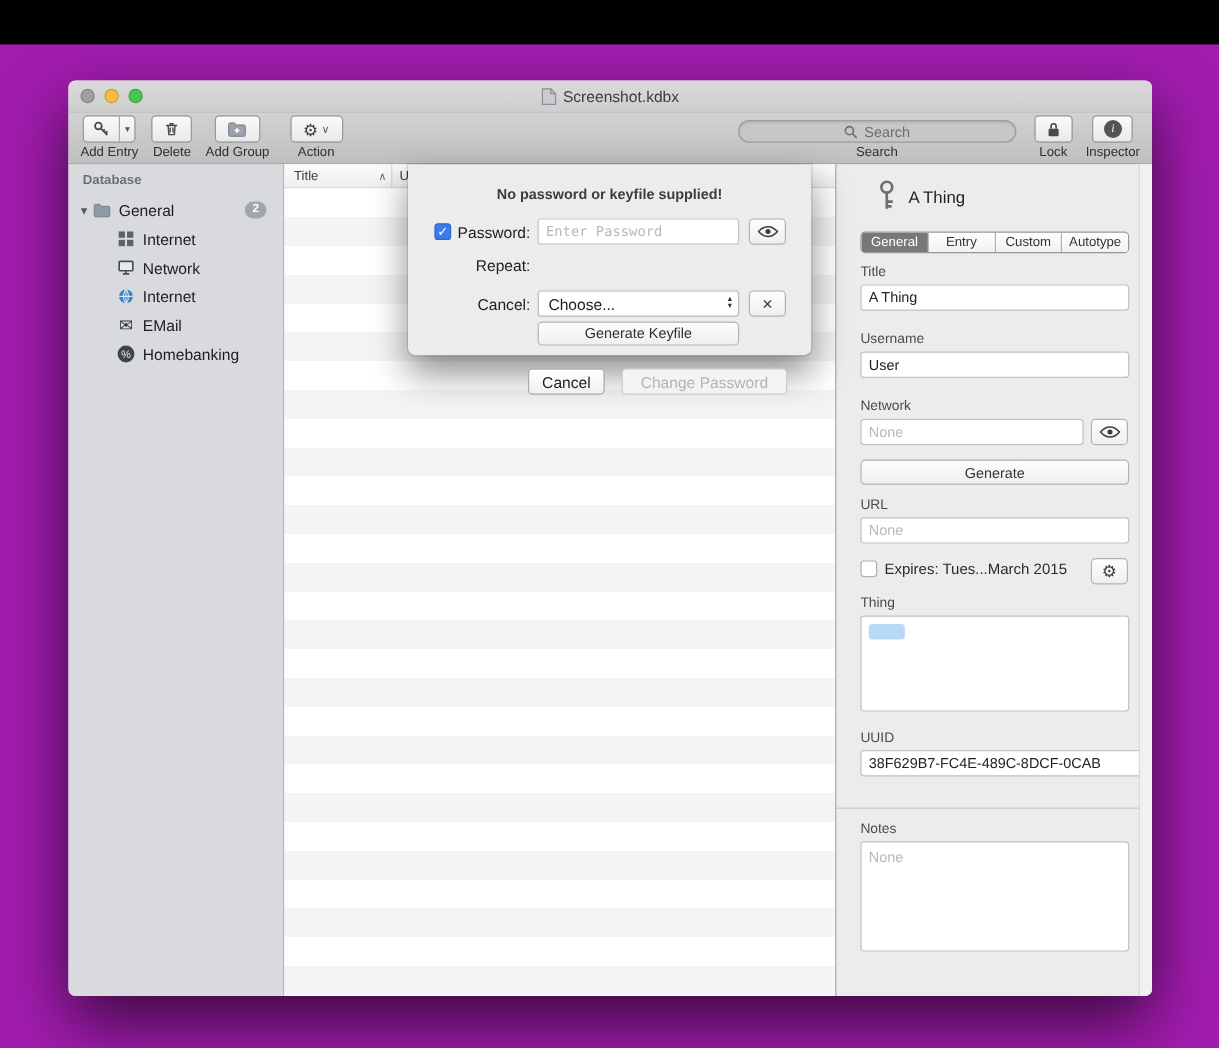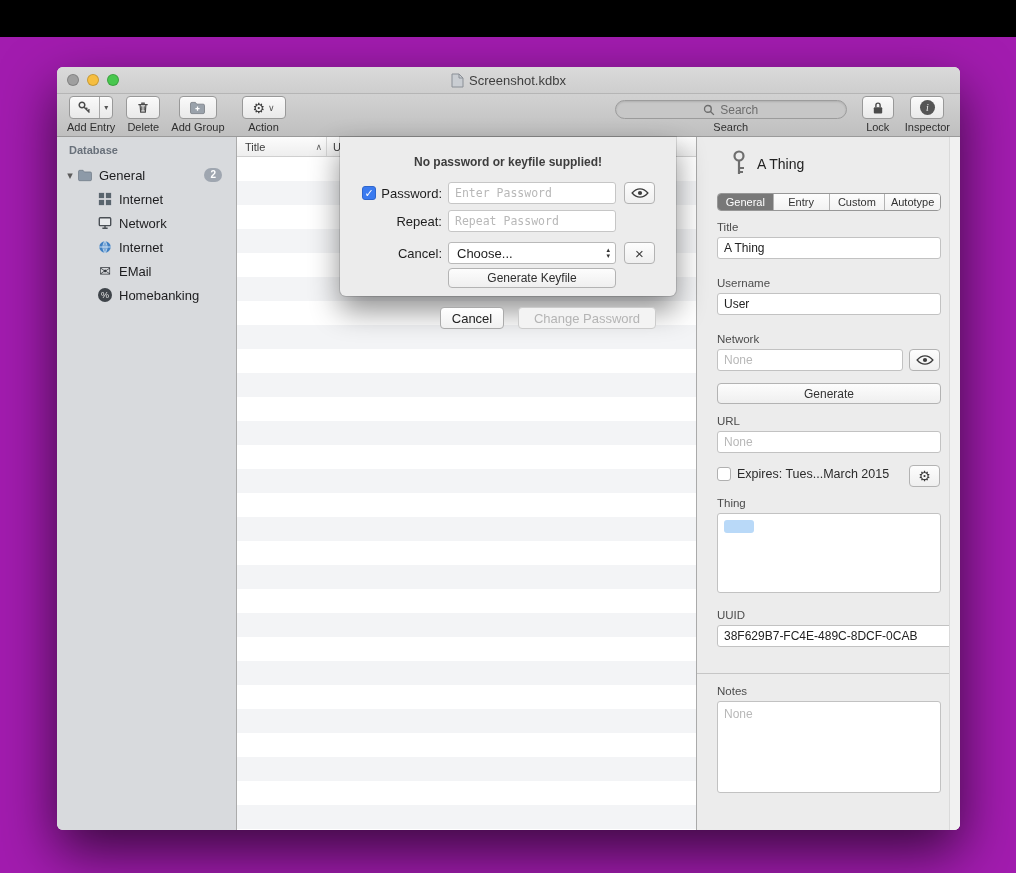--- a/index.html
+++ b/index.html
@@ -378,21 +378,20 @@
       <div class="dlg-label" style="top:49px;">Password:</div>
       <input class="dlg-input" style="top: 45px;" placeholder="Enter Password">
       <div class="sq-btn" style="left:284px; top:45px;">
         <svg class="eye-svg" viewBox="0 0 24 16">
           <path d="M1.5 8C6 2.8 10 2.5 12 2.5S18 2.8 22.5 8C18 13.2 14 13.5 12 13.5S6 13.2 1.5 8z" fill="none" stroke="#3c3c3c" stroke-width="1.7"></path>
           <circle cx="12" cy="8" r="2.8" fill="#3c3c3c"></circle>
         </svg>
       </div>
 
       <div class="dlg-label" style="top:77px;">Repeat:</div>
-      <input class="dlg-input" style="top: 73px;" placeholder="Repeat Password">
 
       <div class="dlg-label" style="top:109px;">Cancel:</div>
       <div class="dlg-popup">
         <span>Choose...</span>
         <span class="stepper">
           <span>▴</span>
           <span>▾</span>
         </span>
       </div>
       <div class="sq-btn" style="left:284px; top:105px;">

